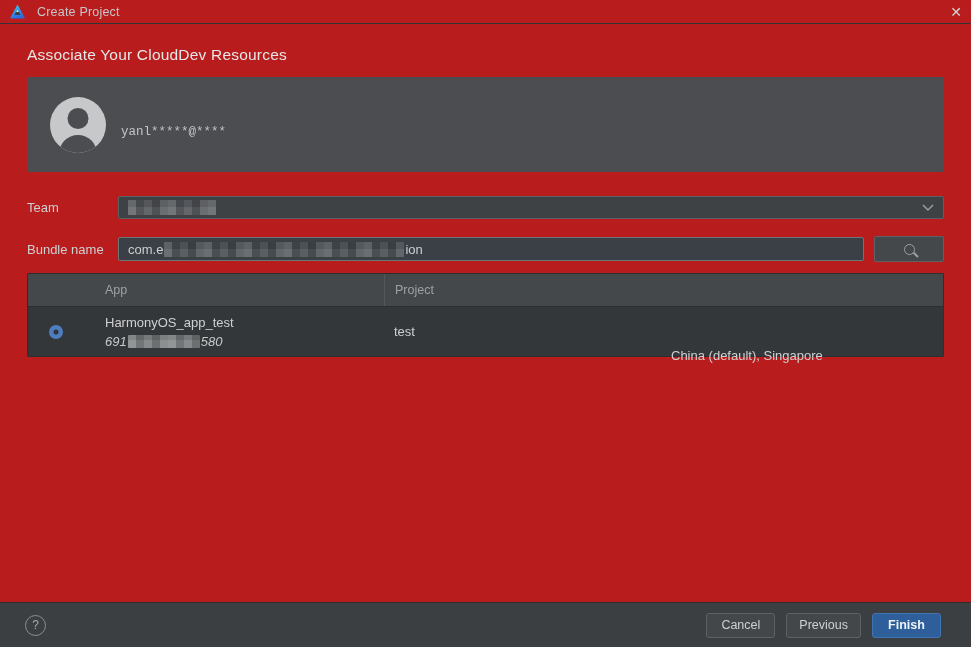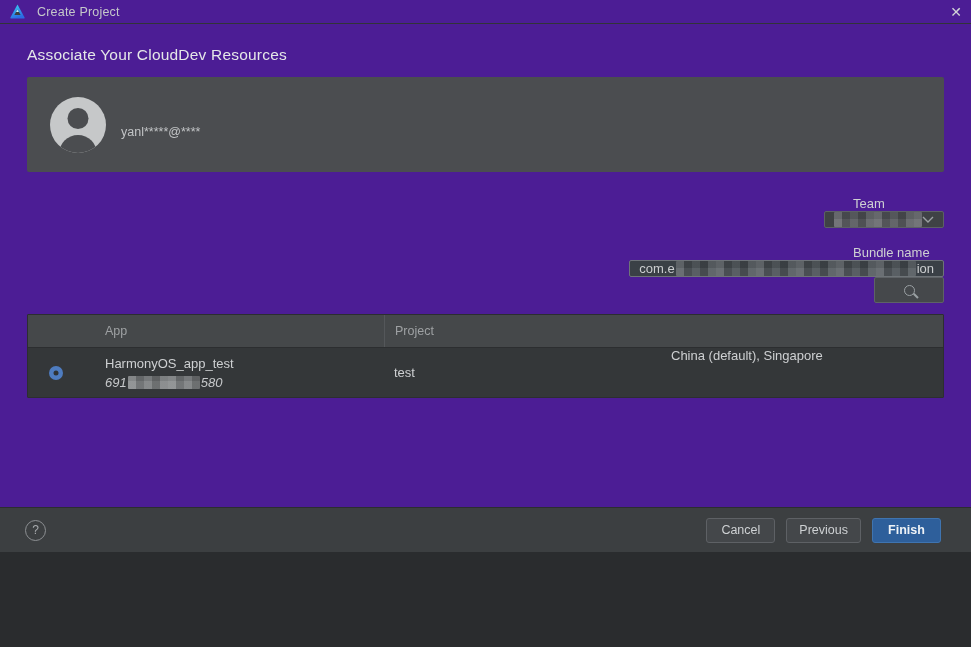--- a/index.html
+++ b/index.html
@@ -1,59 +1,59 @@
 <!DOCTYPE html>
 <html><head>
 <meta charset="utf-8">
 <style>
   * { margin:0; padding:0; box-sizing:border-box; }
   html,body { background:#2a2c2e; }
   body { font-family:"Liberation Sans", sans-serif; }
 
   .window {
-    position:relative; width:971px; height:552px;
-    background:#4c1d95; overflow:hidden; color:#ced0d2;
+    position:relative; width:971px; height:647px;
+    background:#b91c1c; overflow:hidden; color:#ced0d2;
   }
 
   
   .titlebar {
     height:24px; display:flex; align-items:center;
     padding:0 0 0 9px; border-bottom:1px solid #313437;
   }
   .titlebar .logo { width:17px; height:17px; display:flex; }
   .titlebar .title { margin-left:11px; font-size:12.5px; color:#c5c8ca; letter-spacing:.2px; }
   .close-btn {
     margin-left:auto; width:30px; height:24px; display:flex;
     align-items:center; justify-content:center; font-size:14px; color:#d3d6d8;
   }
 
   
   .content { padding:0 27px; }
   .heading { font-size:15.5px; font-weight:400; color:#e5e7e8; margin:22px 0 13px; letter-spacing:.2px; }
 
   .account-panel {
     height:95px; background:#4b4d50; border-radius:2px;
-    display:flex; align-items:center; padding-left:23px;
+    display:flex; align-items:center; padding-left:23px;font-family:Liberation Mono, monospace;
   }
   .avatar {
     position:relative; width:56px; height:56px; border-radius:50%;
     background:#c6c8c9; overflow:hidden; flex:0 0 auto;
   }
   .avatar::before { 
     content:""; position:absolute; left:50%; top:11px; transform:translateX(-50%);
     width:21px; height:21px; border-radius:50%; background:#4b4d50;
   }
   .avatar::after { 
     content:""; position:absolute; left:50%; bottom:-20px; transform:translateX(-50%);
     width:38px; height:38px; border-radius:50%; background:#4b4d50;
   }
   .email { margin-left:15px; margin-top:14px; font-size:12.5px; color:#c2c4c6; }
 
   
-  .form-row { display:flex; align-items:flex-end;flex-direction:column; }
+  .form-row { display:flex; align-items:center; }
   .form-row.team { margin-top:24px; }
   .form-row.bundle { margin-top:17px; }
   .field-label { width:91px; flex:0 0 auto; font-size:13px; color:#ced0d2; }
 
   .select-box {
     flex:1; height:23px; background:#3f4245; border:1px solid #5d6165; border-radius:2px;
     display:flex; align-items:center; padding:0 9px;
   }
   .select-box .chevron { margin-left:auto; display:flex; }
 
@@ -89,21 +89,21 @@
            font-size:12.5px; color:#9ea1a3; }
   .th { display:flex; align-items:center; }
   .th.c1 { width:356px; padding-left:77px; }
   .th.c2 { width:272px; padding-left:10px; border-left:1px solid #54575a; }
   .th.c3 { flex:1; padding-left:15px; border-left:1px solid #54575a; }
 
   .trow { display:flex; background:#343739; height:50px; border-top:1px solid #2c2e30; }
   .td { display:flex; flex-direction:column; justify-content:center; gap:4px; font-size:13px; color:#ced0d2; }
   .td.c1 { width:356px; padding-left:77px; position:relative; }
   .td.c2 { width:272px; padding-left:10px; }
-  .td.c3 { flex:1; padding-left:15px; justify-content:flex-start; }
+  .td.c3 { flex:1; padding-left:15px; justify-content:center;margin-top:48px; }
   .id-line { display:flex; align-items:center; font-size:13px; color:#c7c9cb;font-style:italic; }
 
   .radio {
     position:absolute; left:21px; top:50%; transform:translateY(-50%);
     width:14px; height:14px; border-radius:50%; background:#4e7cc0;
   }
   .radio::after {
     content:""; position:absolute; left:50%; top:50%; transform:translate(-50%,-50%);
     width:5px; height:5px; border-radius:50%; background:#2f3335;
   }

